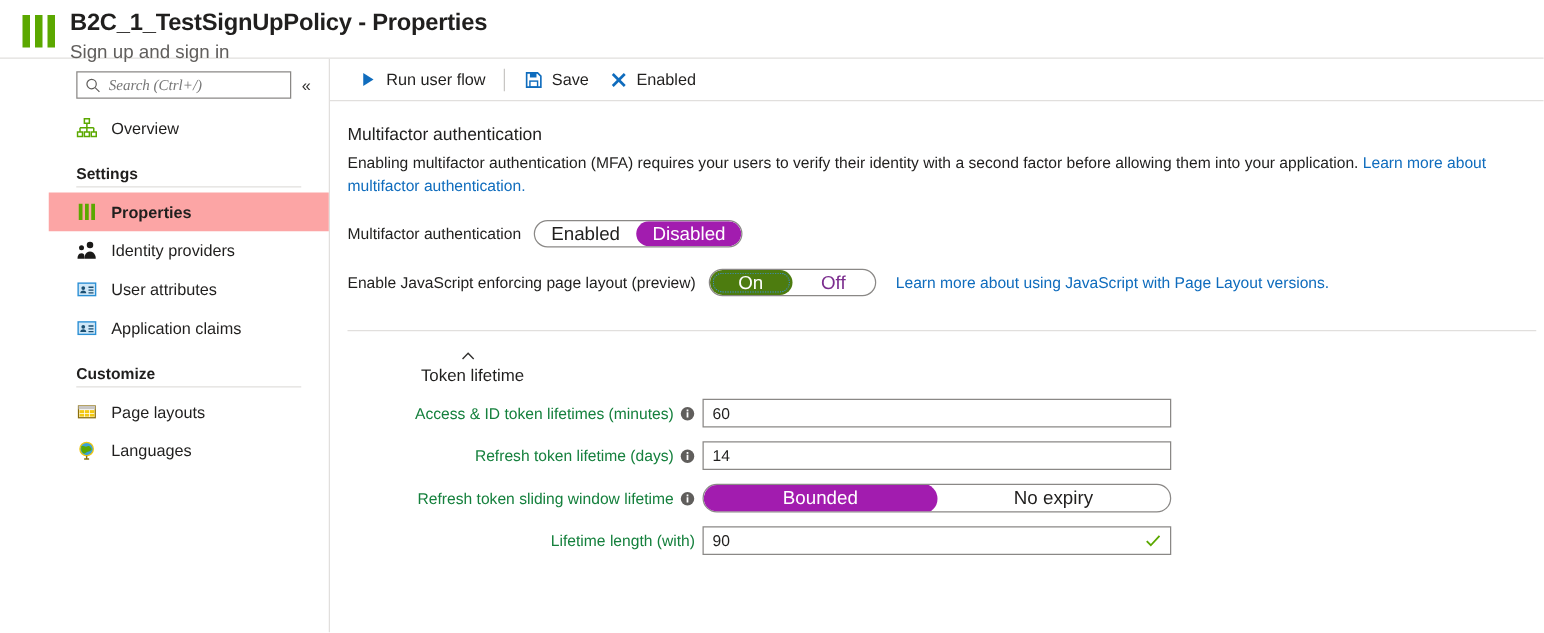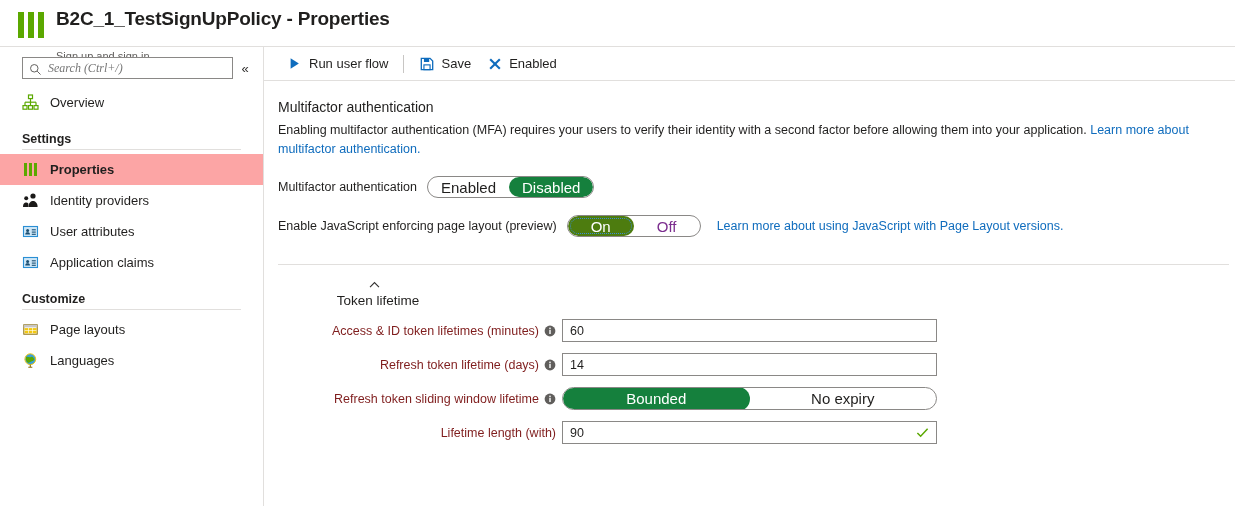--- a/index.html
+++ b/index.html
@@ -35,38 +35,39 @@
   }
   .hdr-text { display: flex; flex-direction: column; }
   .hdr-title {
     font-size: 19px;
     font-weight: bold;
     letter-spacing: -0.2px;
     line-height: 22px;
     color: #201f1e;
   }
   .hdr-sub {
-    font-size: 11px;
+    font-size: 15px;
     color: #605e5c;
     line-height: 14px;
-    margin-top: 19px;
+    margin-top: 5px;
   }
   
   .body-wrap {
     display: flex;
     height: 459px;
   }
   
   .sidebar {
     width: 264px;
     flex: 0 0 264px;
     border-right: 1px solid #e1dfdd;
     box-sizing: border-box;
     padding-top: 10px;
     position: relative;
+    padding-left: 39px;
   }
   .search-row {
     display: flex;
     align-items: center;
     padding: 0 8px 0 22px;
   }
   .search-box {
     flex: 1 1 auto;
     height: 22px;
     border: 1px solid #8a8886;
@@ -208,21 +209,21 @@
     justify-content: center;
     font-size: 15px;
     height: 100%;
     padding: 0 13px;
     border-radius: 999px;
     color: #201f1e;
     white-space: nowrap;
     box-sizing: border-box;
   }
   .pill .opt.on {
-    background: #15803d;
+    background: #a21caf;
     color: #ffffff;
   }
   .pill.purple .opt.on {
     background: #4d7c0f;
     color: #ffffff;
     outline: 1px dotted #3b8fd4;
     outline-offset: -3px;
   }
   .pill.purple .opt.off { color: #7b2d8e; }
   .pill-mfa { margin-left: 10px; }
@@ -264,21 +265,21 @@
     display: flex;
     align-items: center;
     margin-bottom: 11px;
   }
   .form-label {
     width: 238px;
     flex: 0 0 238px;
     text-align: right;
     padding-right: 6px;
     font-size: 12.5px;
-    color: #7f1d1d;
+    color: #15803d;
     box-sizing: border-box;
     display: flex;
     align-items: center;
     justify-content: flex-end;
     gap: 5px;
     white-space: nowrap;
   }
   .info-ico {
     width: 12px; height: 12px;
     flex: 0 0 auto;

